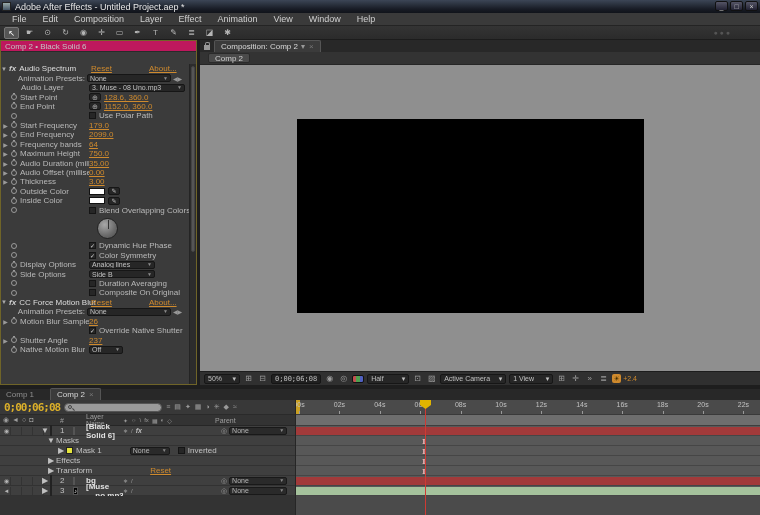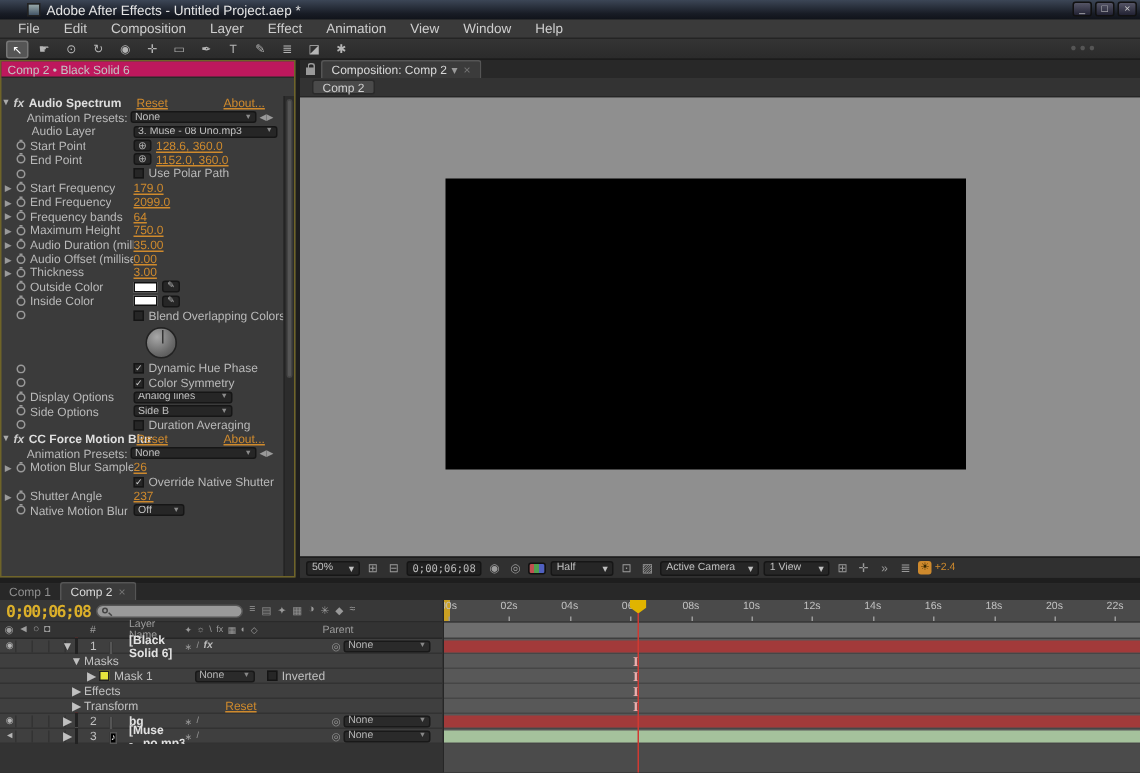--- a/index.html
+++ b/index.html
@@ -3,21 +3,21 @@
 <meta charset="utf-8">
 <style>
   * { margin:0; padding:0; box-sizing:border-box; }
   html,body { width:760px; height:515px; overflow:hidden; background:#1e1e1e;
     font-family:"Liberation Sans", sans-serif; }
   .app { position:absolute; inset:0; background:#1e1e1e; }
 
   
   .titlebar { position:absolute; left:0; top:0; width:760px; height:13px;
     background:linear-gradient(#3c4656,#181c25 70%,#10131a); color:#e6e6e6;
-    display:flex; align-items:center; font-size:9px; padding-left:18px; }
+    display:flex; align-items:center; font-size:9px; padding-left:2px; }
   .appicon { width:9px; height:9px; background:linear-gradient(#9aa,#456); border:1px solid #222;
     margin-right:4px; }
   .winbtns { position:absolute; right:2px; top:1px; display:flex; gap:2px; }
   .winbtn { width:13px; height:10px; background:linear-gradient(#556,#223); border:1px solid #111;
     color:#ccc; font-size:7px; line-height:9px; text-align:center; border-radius:2px; }
 
   
   .menubar { position:absolute; left:0; top:13px; width:760px; height:13px; background:#3a3a3a;
     border-bottom:1px solid #242424; display:flex; align-items:center; padding-left:4px; }
   .menu-item { color:#cfcfcf; font-size:9px; padding:0 8px; }
@@ -50,21 +50,21 @@
     white-space:nowrap; position:relative; }
   .ec-left { width:88px; display:flex; align-items:center; overflow:hidden; flex:none; }
   .tw { width:9px; color:#9a9a9a; font-size:6px; text-align:center; flex:none; }
   .sw { width:6px; height:6px; border:1px solid #9a9a9a; border-radius:50%; margin:0 3px 0 1px;
     position:relative; flex:none; }
   .sw::before { content:""; position:absolute; left:1px; top:-2px; width:2px; height:1px; background:#9a9a9a; }
   .sw-space { width:11px; flex:none; }
   .ec-label { overflow:hidden; }
   .hdr-tw { width:8px; color:#aaa; font-size:6px; }
   .fx-badge { font-style:italic; font-weight:bold; color:#cfcfcf; margin-right:3px; }
-  .hdr-name { font-weight:bold; color:#dedede; }
+  .hdr-name { font-weight:normal; color:#dedede; }
   .lnk { color:#cf8a2d; text-decoration:underline; position:absolute; font-size:8px; }
   .lnk.reset { left:90px; } .lnk.about { left:148px; }
   .val { color:#cf8a2d; text-decoration:underline; }
   .dropdown { background:#262626; border:1px solid #161616; border-radius:2px; color:#c0c0c0;
     height:8px; line-height:7px; font-size:7px; padding:0 2px; display:flex; align-items:center;
     justify-content:space-between; overflow:hidden; }
   .dropdown .arr { color:#8b8b8b; font-size:5px; margin-left:2px; }
   .preset-label { width:86px; text-align:right; padding-right:2px; flex:none; }
   .preset-nav { color:#999; font-size:6px; margin-left:2px; }
   .ptbtn { width:12px; height:8px; background:#262626; border:1px solid #161616; border-radius:2px;
@@ -104,21 +104,21 @@
   .vt-tc { background:#202020; border:1px solid #151515; border-radius:2px; color:#bdbdbd;
     font-family:"DejaVu Sans Mono", monospace; font-size:7px; padding:0 3px; height:10px; line-height:9px; }
   .vt-rgb { width:12px; height:8px; border-radius:2px; border:1px solid #111;
     background:linear-gradient(90deg,#c05050 33%,#50a050 33% 66%,#5060c0 66%); }
   .vt-exp { color:#cf8a2d; display:flex; align-items:center; gap:2px; }
   .vt-exp .expicon { width:9px; height:9px; background:#cf8a2d; border-radius:2px; color:#3a2a00;
     font-size:7px; line-height:9px; text-align:center; }
 
   
   .timeline { position:absolute; left:0; top:389px; width:760px; height:126px; background:#373737; }
-  .tl-tabs { height:11px; background:#282828; display:flex; align-items:flex-end; font-size:8px; }
+  .tl-tabs { height:11px; background:#282828; display:flex; align-items:flex-end; font-size:8px;gap:10px; }
   .tl-main { position:absolute; left:0; top:11px; width:760px; height:115px; }
   .tl-left { position:absolute; left:0; top:0; width:295px; height:115px; background:#383838; }
   .tl-toolbar { height:15px; display:flex; align-items:center; padding-left:4px; gap:4px;
     border-bottom:1px solid #2a2a2a; }
   .tl-timecode { color:#dcb02a; font-weight:bold; font-size:11px;
     font-family:"DejaVu Sans Mono", monospace; letter-spacing:-1px; }
   .searchbox { width:98px; height:9px; background:#9a9a9a; border:1px solid #555; border-radius:5px;
     position:relative; }
   .searchbox .mag { position:absolute; left:3px; top:1px; width:4px; height:4px;
     border:1px solid #444; border-radius:50%; }
@@ -392,20 +392,28 @@
             <span class="arr">▼</span>
           </span>
         </div>
         <div class="ec-row">
           <span class="ec-left">
             <span class="tw"></span>
             <span class="sw"></span>
           </span>
           <span class="cbx"></span>
           <span>Duration Averaging</span>
+        </div>
+        <div class="ec-row">
+          <span class="ec-left">
+            <span class="tw"></span>
+            <span class="sw"></span>
+          </span>
+          <span class="cbx"></span>
+          <span>Composite On Original</span>
         </div>
         <div class="ec-row">
           <span class="hdr-tw">▼</span>
           <span class="fx-badge">fx</span>
           <span class="hdr-name">CC Force Motion Blur</span>
           <span class="lnk reset">Reset</span>
           <span class="lnk about">About...</span>
         </div>
         <div class="ec-row">
           <span class="preset-label ec-label">Animation Presets:</span>

